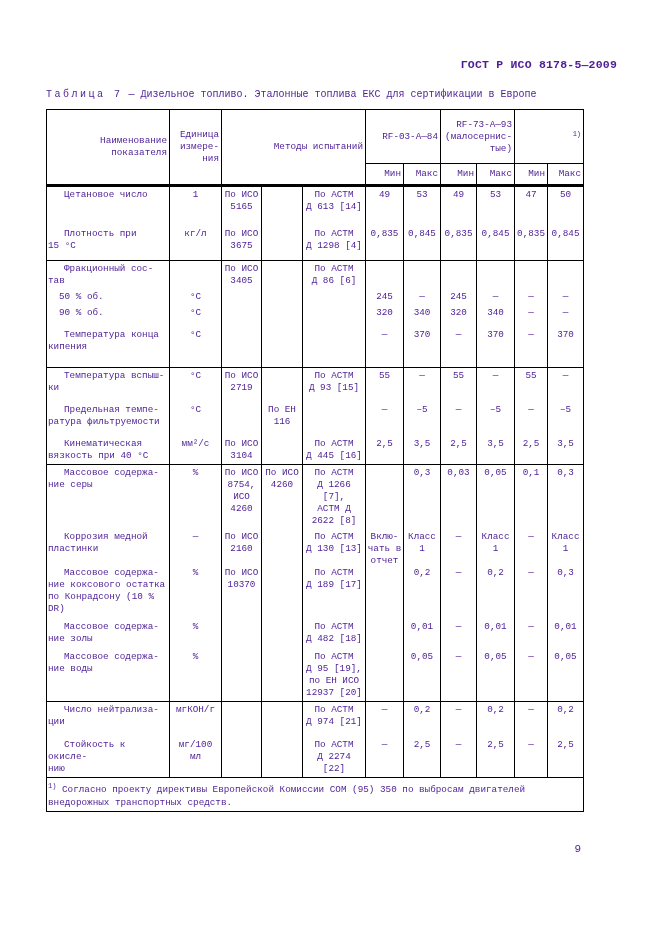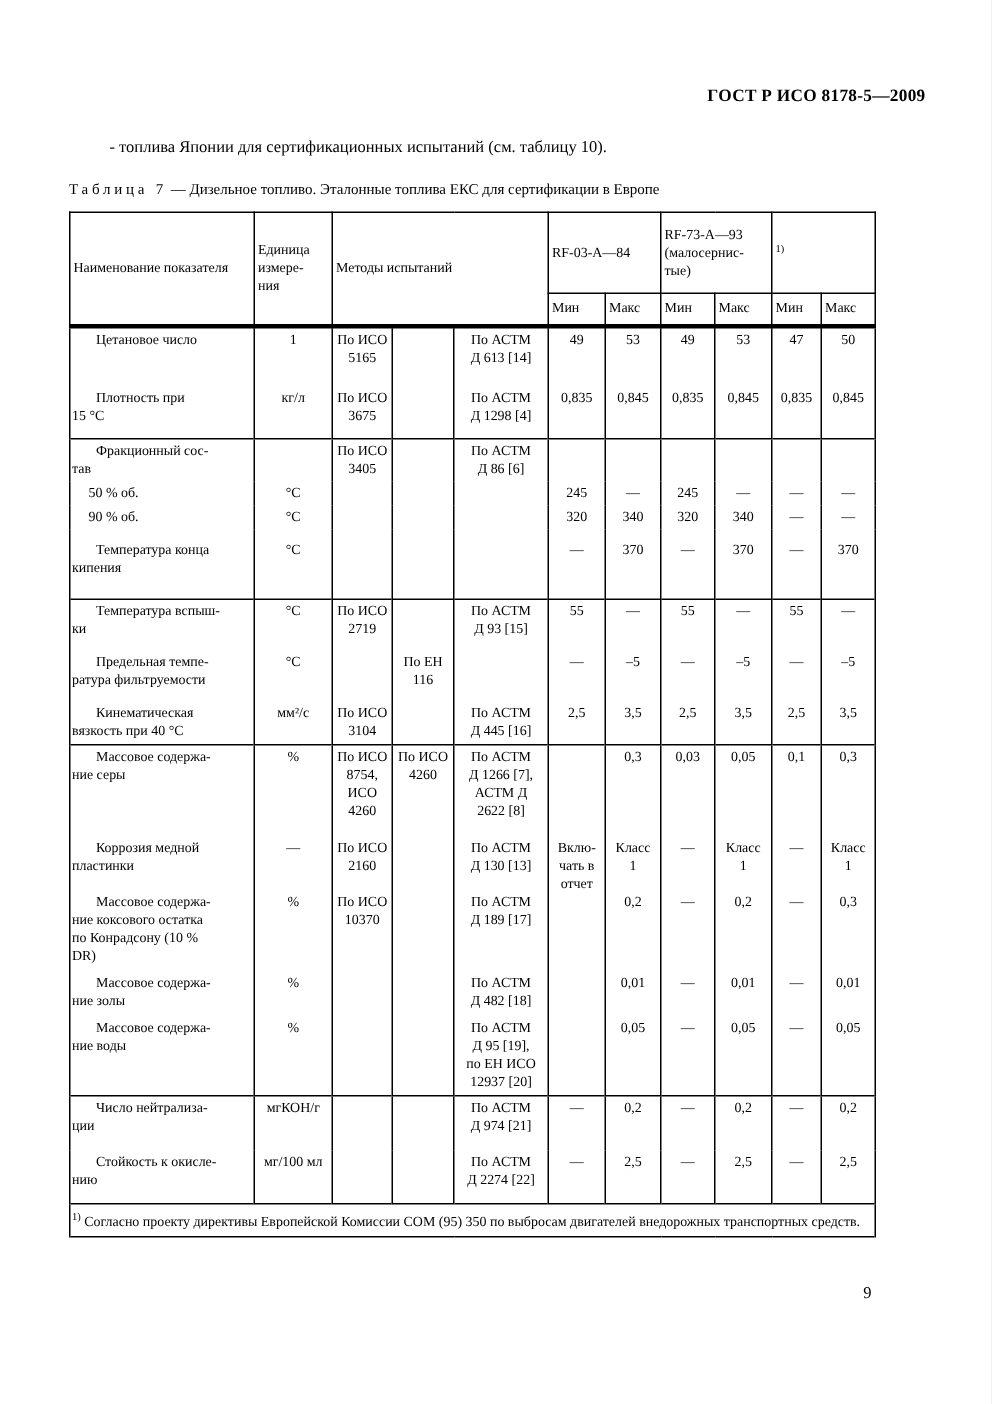--- a/index.html
+++ b/index.html
@@ -1,59 +1,58 @@
 <!DOCTYPE html>
 <html><head>
 <meta charset="utf-8">
 <style>
   * { box-sizing: border-box; }
   html, body { margin: 0; padding: 0; background: #e8e8e8; }
   .page {
     width: 661px; height: 936px; margin: 0 auto; background: #ffffff;
     padding: 58px 44px 0 46px; position: relative;
-    font-family: Liberation Serif, serif; color: #000000;
+    font-family: Liberation Mono, monospace; color: #4c1d95;
   }
   .doc-code { text-align: right; font-weight: bold; font-size: 11.5px; letter-spacing: 0.2px; }
   .intro { margin-top: 18px; padding-left: 27px; font-size: 11px; }
   .intro-item { line-height: 20px; }
   .caption { margin-top: 13px; font-size: 10px; }
   .cap-label { letter-spacing: 2.5px; text-align: center; }
   table.spec {
     margin-top: 9px; border-collapse: collapse; table-layout: fixed;
     width: 537px; font-size: 9.3px; line-height: 12px;
     border: 1.5px solid #000;
   }
   .spec th, .spec td {
     border-left: 1px solid #000; border-right: 1px solid #000;
     vertical-align: top; padding: 2px 1px; font-weight: normal;
     overflow: hidden;
   }
   .spec thead { border-bottom: 3px solid #000; }
-  .spec thead th { border: 1px solid #000; vertical-align: middle; text-align: left; padding: 2px; }
+  .spec thead th { border: 1px solid #000; vertical-align: middle; text-align: right; padding: 2px; }
   .spec tbody { border-bottom: 1px solid #000; }
   .pre { white-space: pre-line; }
   .name { text-align: left; padding-left: 2px; padding-right: 2px; text-indent: 16px; white-space: pre-line; }
   .sub { text-indent: 11px; }
   .c { text-align: center; white-space: pre-line; }
   .vb { vertical-align: bottom; }
   .vm { vertical-align: middle; }
   tr.pt8 > td { padding-top: 8px; }
   .fn { padding: 3px 6px 5px 6px; text-align: left; font-size: 9.3px; line-height: 12.5px; }
   .pagenum { margin-top: 31px; text-align: right; padding-right: 36px; font-size: 11px; }
   sup { font-size: 7px; }
 </style>
 </head>
 <body>
 
 <div class="page">
 
   <div class="doc-code">ГОСТ Р ИСО 8178-5—2009</div>
 
   <div class="intro">
-    <div class="intro-item">- топлива Японии для сертификационных испытаний (см. таблицу 10).</div>
   </div>
 
   <div class="caption"><span class="cap-label">Таблица 7</span><span> — Дизельное топливо. Эталонные топлива ЕКС для сертификации в Европе</span></div>
 
   <table class="spec">
     <colgroup>
       <col style="width:123px">
         <col style="width:52px">
         <col style="width:40px">
         <col style="width:41px">

